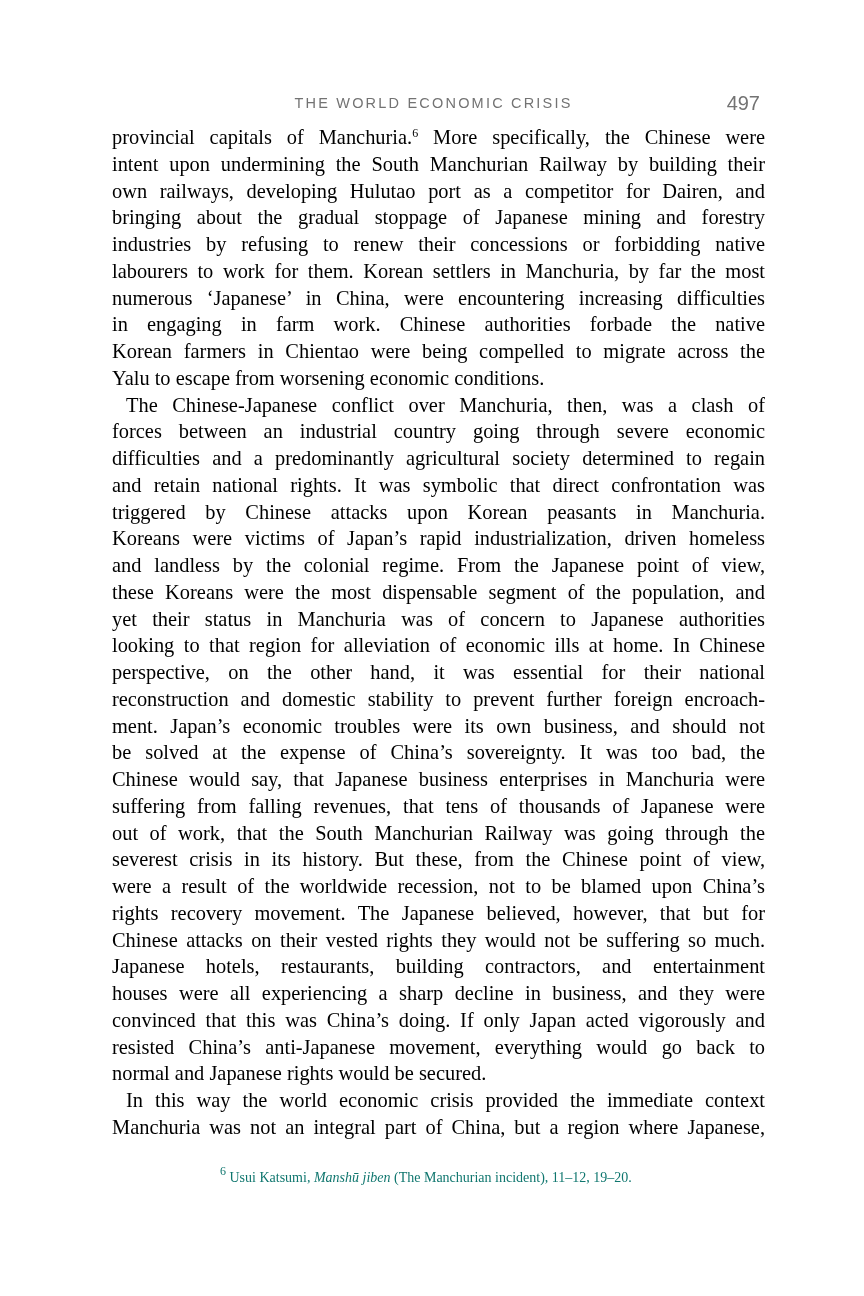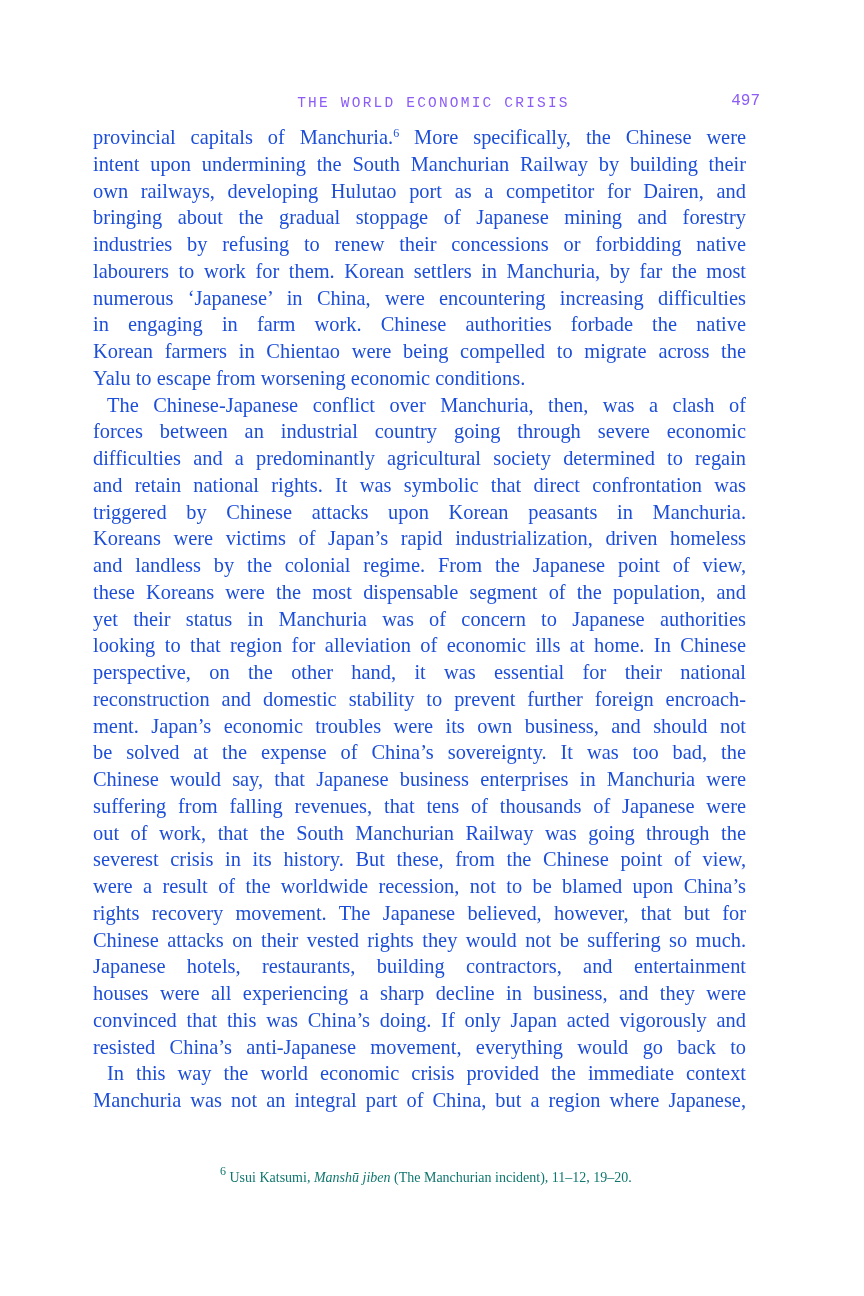--- a/index.html
+++ b/index.html
@@ -1,25 +1,25 @@
 <!DOCTYPE html>
 <html><head>
 <meta charset="utf-8">
 <style>
   html, body { margin: 0; padding: 0; background: #ffffff; }
   body { width: 864px; height: 1296px; position: relative; overflow: hidden; }
   .page { position: absolute; left: 0; top: 0; width: 864px; height: 1296px; background: #fff; }
   .header { position: absolute; left: 107px; top: 92px; width: 653px; height: 24px;
-    font-family: Liberation Mono, monospace; color: #8b5cf6; }
+    font-family: Liberation Sans, sans-serif; color: #737373; }
   .running-head { position: absolute; left: 0; right: 0; text-align: center;
     font-size: 14.5px; letter-spacing: 2.2px; top: 3px; }
-  .page-number { position: absolute; right: 0; top: 0; font-size: 16px; }
-  .body-text { position: absolute; left: 93px; top: 124px; width: 653px;
+  .page-number { position: absolute; right: 0; top: 0; font-size: 20px; }
+  .body-text { position: absolute; left: 112px; top: 124px; width: 653px;
     font-family: "Liberation Serif", "DejaVu Serif", serif; font-size: 20.4px;
-    line-height: 26.75px; color: #1d4ed8; }
+    line-height: 26.75px; color: #000000; }
   .line { display: block; height: 26.75px; white-space: nowrap; text-align: justify;
     text-align-last: justify; overflow: hidden; }
   .line.last { text-align-last: left; }
   .line.indent { text-indent: 0; padding-left: 14px; }
   sup { font-size: 12px; line-height: 0; vertical-align: 7px; }
   .footnote { position: absolute; left: 220px; top: 1170px;
     font-family: "Liberation Serif", "DejaVu Serif", serif; font-size: 14px; color: #0f766e; white-space: nowrap; }
   .footnote i { font-style: italic; }
 </style>
 </head>
@@ -60,20 +60,21 @@
     <span class="line">suffering from falling revenues, that tens of thousands of Japanese were</span>
     <span class="line">out of work, that the South Manchurian Railway was going through the</span>
     <span class="line">severest crisis in its history. But these, from the Chinese point of view,</span>
     <span class="line">were a result of the worldwide recession, not to be blamed upon China’s</span>
     <span class="line">rights recovery movement. The Japanese believed, however, that but for</span>
     <span class="line">Chinese attacks on their vested rights they would not be suffering so much.</span>
     <span class="line">Japanese hotels, restaurants, building contractors, and entertainment</span>
     <span class="line">houses were all experiencing a sharp decline in business, and they were</span>
     <span class="line">convinced that this was China’s doing. If only Japan acted vigorously and</span>
     <span class="line">resisted China’s anti-Japanese movement, everything would go back to</span>
+    <span class="line last">normal and Japanese rights would be secured.</span>
     <span class="line indent">In this way the world economic crisis provided the immediate context</span>
     <span class="line">Manchuria was not an integral part of China, but a region where Japanese,</span>
   </div>
 
   <div class="footnote">
     <sup>6</sup>
     <span>Usui Katsumi, </span><i>Manshū jiben</i><span> (The Manchurian incident), 11–12, 19–20.</span>
   </div>
 </div>
 

